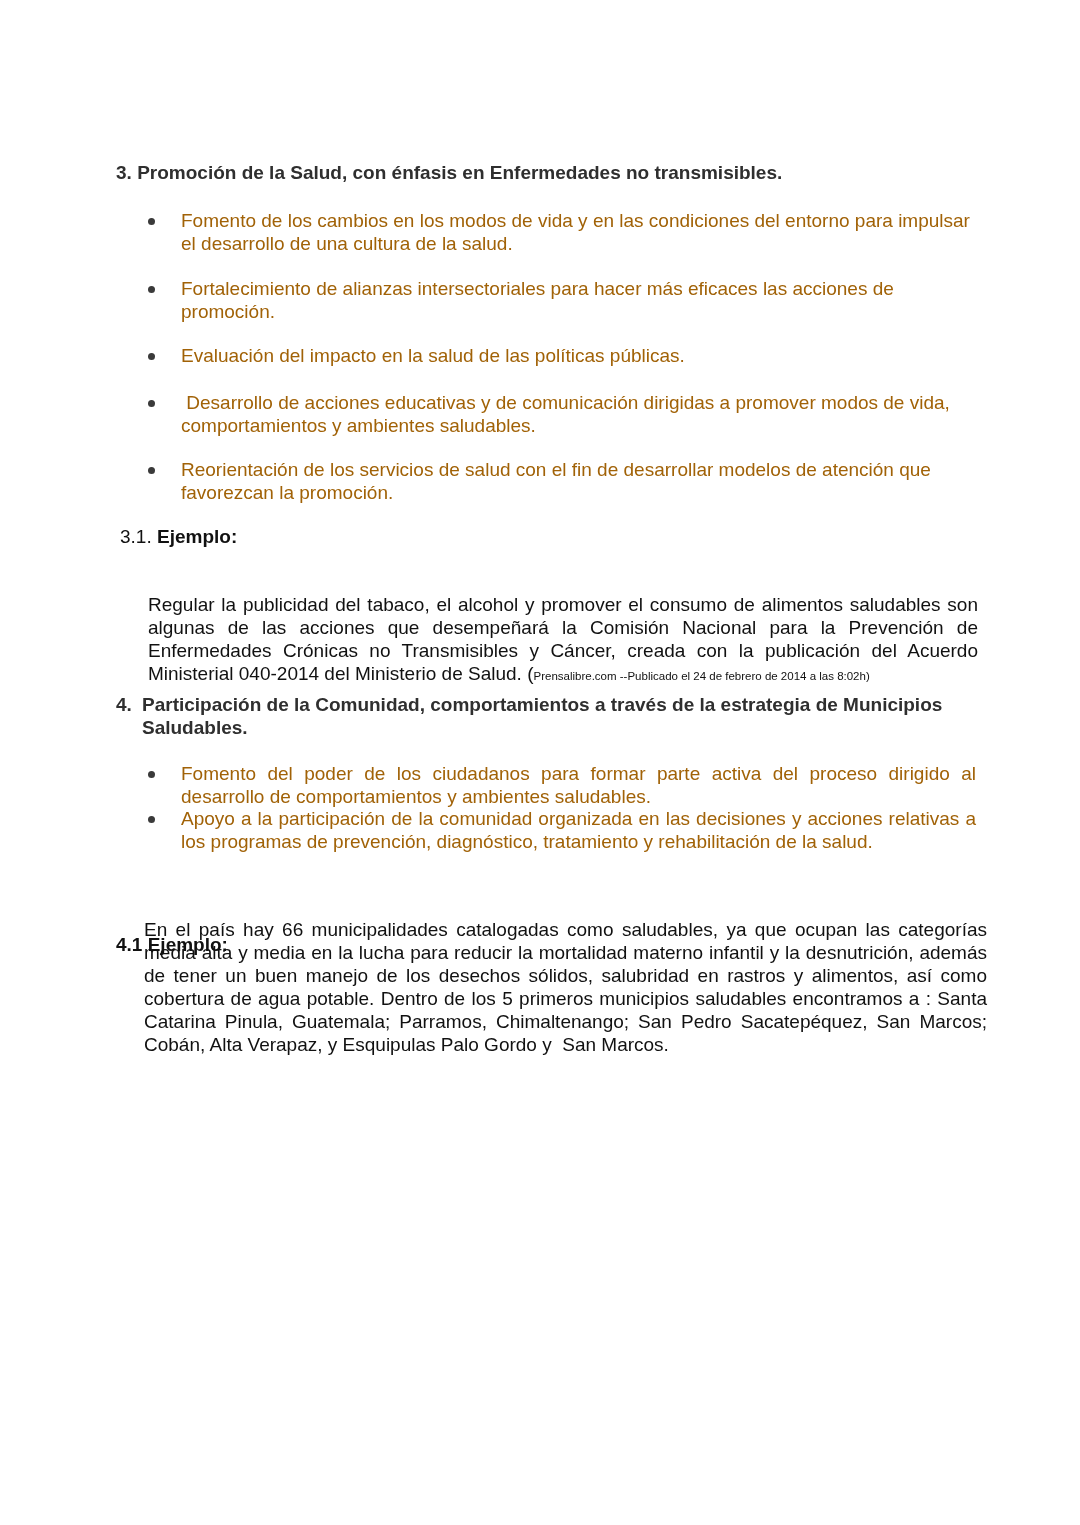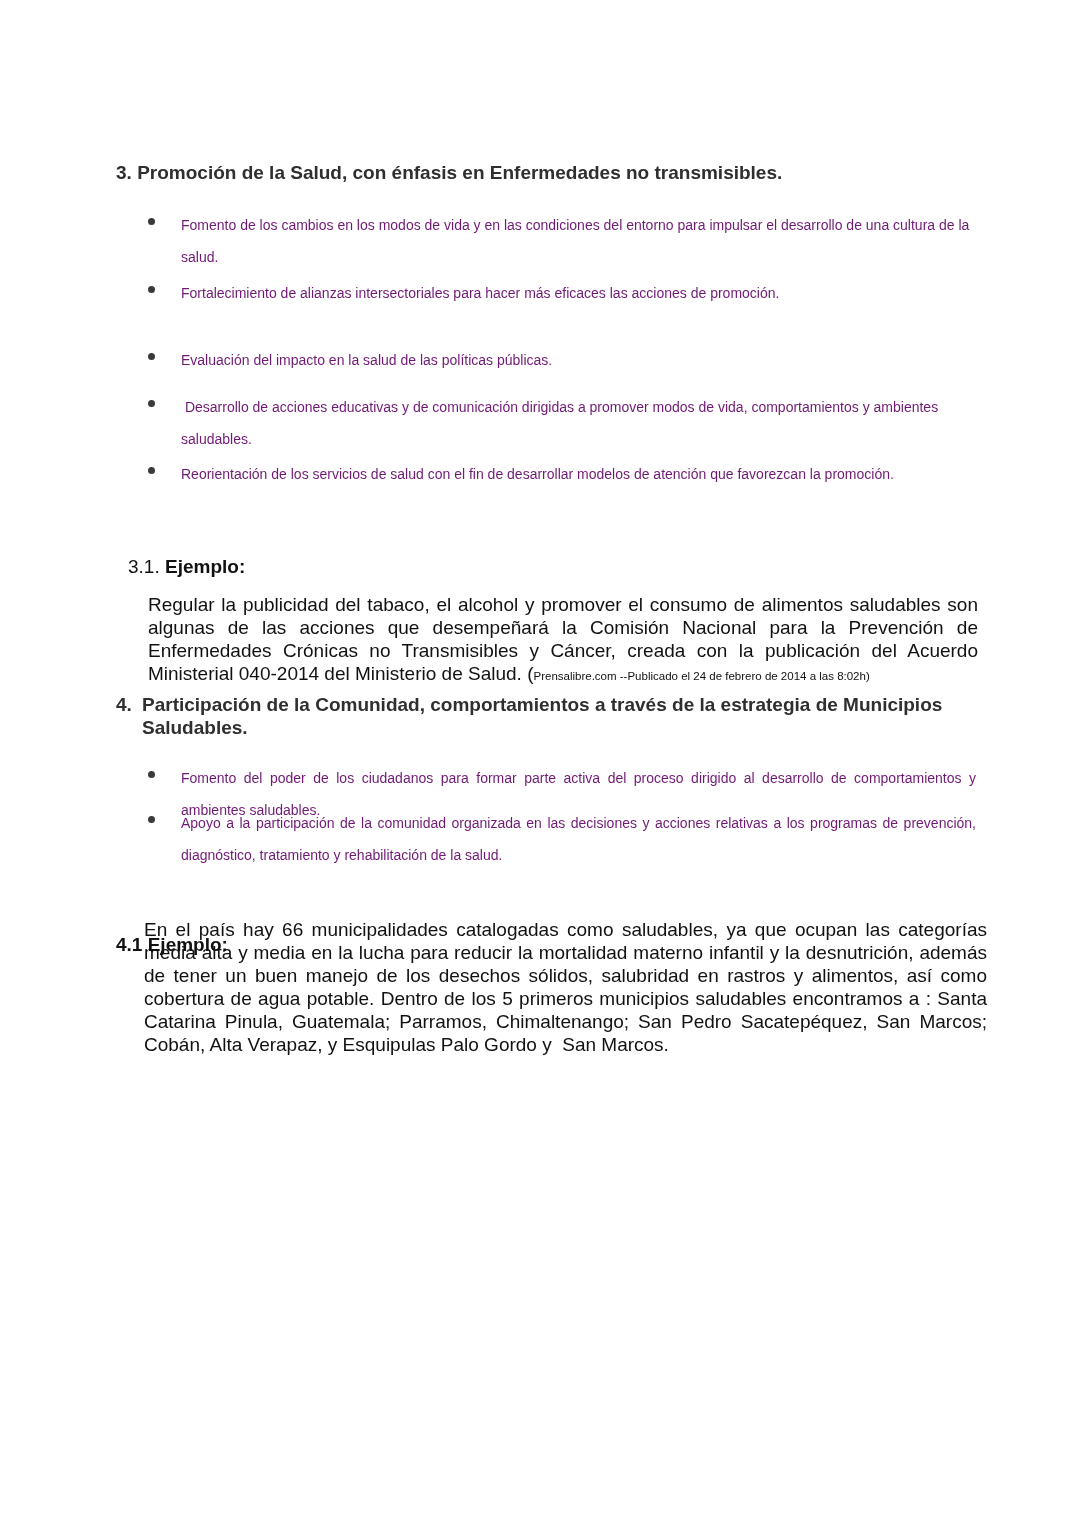--- a/index.html
+++ b/index.html
@@ -48,23 +48,23 @@
       top: 9px;
       width: 7px;
       height: 7px;
       border-radius: 50%;
       background: #3a3a3a;
     }
     .bullet-text {
       position: absolute;
       left: 33px;
       width: 795px;
-      font-size: 14px;
-      line-height: 32px;
-      color: #701a75;
+      font-size: 19px;
+      line-height: 23px;
+      color: #a16207;
     }
     .justify { text-align: justify; text-align-last: left; }
     .para {
       position: absolute;
       left: 148px;
       width: 830px;
       font-size: 19px;
       line-height: 23px;
       color: #111111;
       text-align: justify;
@@ -108,21 +108,21 @@
     <li class="bullet-item" style="top:391px;">
       <span class="bullet-dot"></span>
       <span class="bullet-text" style="white-space:pre-wrap;"> Desarrollo de acciones educativas y de comunicación dirigidas a promover modos de vida, comportamientos y ambientes saludables.</span>
     </li>
     <li class="bullet-item" style="top:458px;">
       <span class="bullet-dot"></span>
       <span class="bullet-text">Reorientación de los servicios de salud con el fin de desarrollar modelos de atención que favorezcan la promoción.</span>
     </li>
   </ul>
 
-  <div class="abs sub-heading" style="left:128px; top:525px;margin-top:30px;">
+  <div class="abs sub-heading" style="left:120px; top:525px;">
     <span>3.1.</span>
     <b>Ejemplo:</b>
   </div>
 
   <div class="para" style="top:573px;margin-top:20px;">
     <span>Regular la publicidad del tabaco, el alcohol y promover el consumo de alimentos saludables son algunas de las acciones que desempeñará la Comisión Nacional para la Prevención de Enfermedades Crónicas no Transmisibles y Cáncer, creada con la publicación del Acuerdo Ministerial 040-2014 del Ministerio de Salud. (</span><span class="small-cite">Prensalibre.com --Publicado el 24 de febrero de 2014 a las 8:02h)</span>
   </div>
 
   <div class="abs heading" style="left:116px; top:693px;">
     <span style="display:inline-block; width:26px;">4.</span><span>Participación de la Comunidad, comportamientos a través de la estrategia de Municipios</span>

